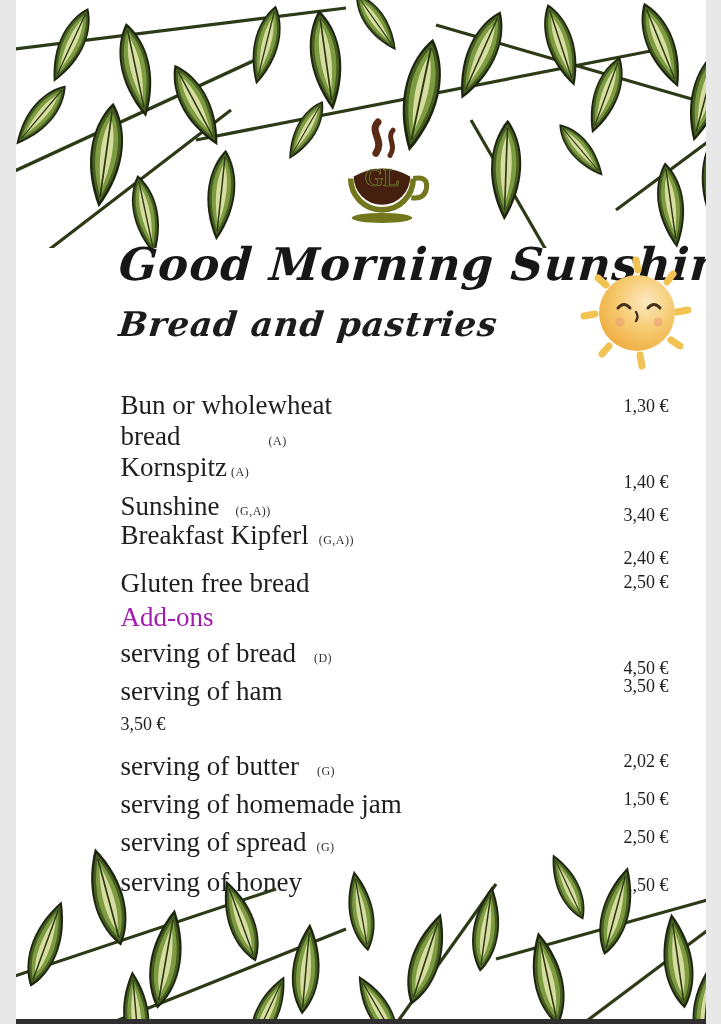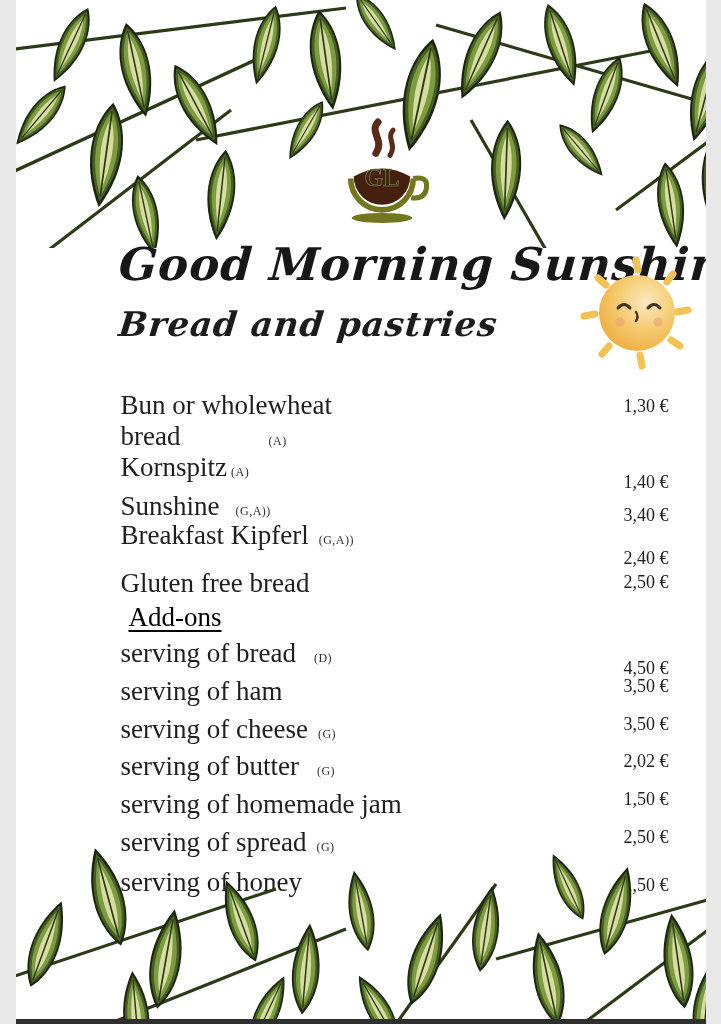--- a/index.html
+++ b/index.html
@@ -32,21 +32,21 @@
     font-size:34px;color:#1c1c1c;
     margin-top:14px;letter-spacing:1px;
     transform:skewX(-6deg);
     transform-origin:left;
   }
   .menu{position:absolute;left:105px;top:0;width:548px;height:1024px;}
   .row{position:absolute;left:0;right:0;display:flex;justify-content:space-between;align-items:flex-start;}
   .name{font-size:27px;line-height:31px;color:#1e1e1e;white-space:nowrap;font-family:Liberation Serif, serif;}
   .allergen{font-size:12px;color:#2e2e2e;margin-left:10px;letter-spacing:0.5px;}
   .price{font-size:18px;color:#1e1e1e;white-space:nowrap;}
-  .heading{font-size:27px;color:#000000;text-decoration:underline;text-underline-offset:4px;margin-left:8px;}
+  .heading{font-size:27px;color:#a21caf;text-underline-offset:4px;}
   .bottom-line{position:absolute;left:0;bottom:0;width:100%;height:5px;background:#2f2f2f;}
 </style>
 </head>
 <body>
 
 <div class="page">
 
   <svg class="deco deco-top" width="721" height="248" viewBox="0 0 721 248">
     <defs>
       <g id="leafg">
@@ -174,21 +174,20 @@
       <div class="name"><span>serving of bread</span><span class="allergen" style="margin-left:18px">(D)</span></div>
       <div class="price" style="margin-top:20px">4,50 €</div>
     </div>
 
     <div class="row" style="top:676px">
       <div class="name">serving of ham</div>
       <div class="price">3,50 €</div>
     </div>
 
     <div class="row" style="top:714px">
-      <div class="name"><span>serving of cheese</span><span class="allergen">(G)</span></div>
       <div class="price">3,50 €</div>
     </div>
 
     <div class="row" style="top:751px">
       <div class="name"><span>serving of butter</span><span class="allergen" style="margin-left:18px">(G)</span></div>
       <div class="price">2,02 €</div>
     </div>
 
     <div class="row" style="top:789px">
       <div class="name">serving of homemade jam</div>

